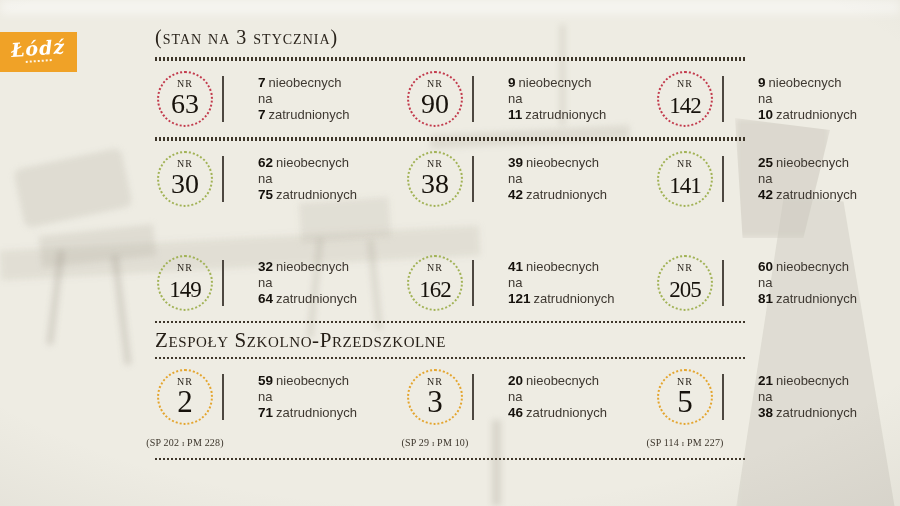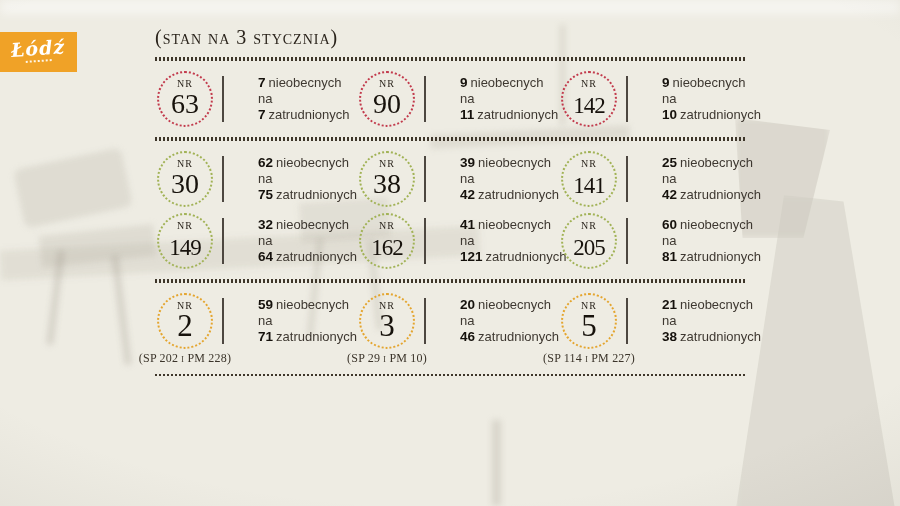--- a/index.html
+++ b/index.html
@@ -47,37 +47,37 @@
   .subtitle{
     font-family:"Liberation Serif", serif;font-variant:small-caps;
     font-size:20px;letter-spacing:1px;color:#2a231b;
   }
   .dotline{height:2px;width:592px;
     background-image:repeating-linear-gradient(to right,#3e362a 0 2px,rgba(0,0,0,0) 2px 4px);}
   .section-title{
     margin:6px 0 5px;font-family:"Liberation Serif", serif;font-weight:normal;
     font-variant:small-caps;font-size:21px;letter-spacing:.6px;color:#241d15;line-height:23px;
   }
-  .entries{display:grid;grid-template-columns:repeat(3,202px);width:606px;padding:10px 0;row-gap:6px;}
+  .entries{display:grid;grid-template-columns:repeat(3,202px);width:606px;padding:10px 0;row-gap:6px;gap:48px;}
 
   
   .entry{display:flex;align-items:flex-start;}
   .badge-wrap{display:flex;flex-direction:column;align-items:center;min-width:60px;}
   .badge{
     box-sizing:border-box;width:56px;height:56px;border-radius:50%;
     border:2px dotted var(--accent,#c23a4c);
     display:flex;flex-direction:column;align-items:center;
   }
   .nr{font-family:"Liberation Serif", serif;font-size:10px;letter-spacing:1px;color:#2b251d;margin-top:6px;line-height:10px;}
   .num{font-family:"Liberation Serif", serif;color:#17120c;font-size:28px;line-height:28px;margin-top:1px;white-space:nowrap;}
   .badge.d3 .num{font-size:23px;line-height:25px;margin-top:4px;letter-spacing:-1px;}
   .badge.d1 .num{font-size:31px;line-height:30px;margin-top:0;}
   .caption{
-    margin-top:4px;font-family:"Liberation Serif", serif;font-variant:small-caps;
-    font-size:12px;letter-spacing:.2px;color:#3b342a;white-space:nowrap;line-height:11px;
+    margin-top:12px;font-family:"Liberation Serif", serif;font-variant:small-caps;
+    font-size:10px;letter-spacing:.2px;color:#3b342a;white-space:nowrap;line-height:11px;
   }
   .vbar{width:2px;height:46px;background:#4d4740;margin:5px 10px 0 7px;flex:none;}
   .stats{padding-top:4px;font-size:13px;line-height:16px;color:#3e3831;margin-left:24px;}
   .stats b{color:#15110c;font-size:13.5px;margin-right:3px;}
 </style>
 </head>
 <body>
 
 <div class="bg">
   <div class="ph ph-band"></div>
@@ -248,20 +248,21 @@
       <div><b class="absent">60</b><span class="lbl-absent">nieobecnych</span></div>
       <div class="lbl-of">na</div>
       <div><b class="employed">81</b><span class="lbl-employed">zatrudnionych</span></div>
     </div>
   </div>
 </div>
     <div class="dotline"></div>
   </section>
 
   <section>
+    <h2 class="section-title">Zespoły Szkolno-Przedszkolne</h2>
     <div class="dotline"></div>
     <div class="entries">
   <div class="entry">
     <div class="badge-wrap">
       <div class="badge d1" style="--accent: #e4a52e;">
         <span class="nr">NR</span>
         <span class="num">2</span>
       </div>
     <div class="caption">(SP 202 i PM 228)</div>
             </div>

